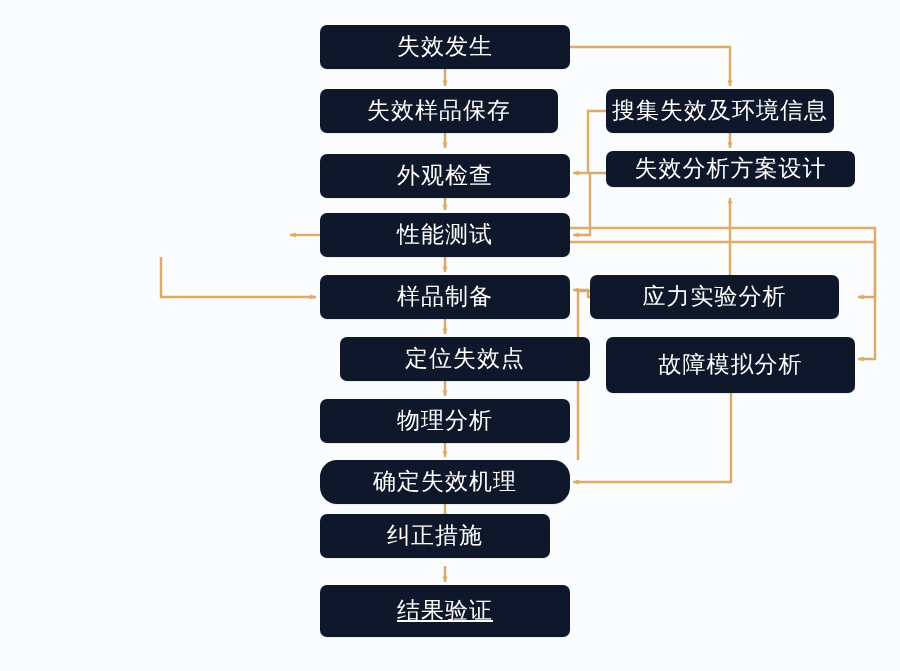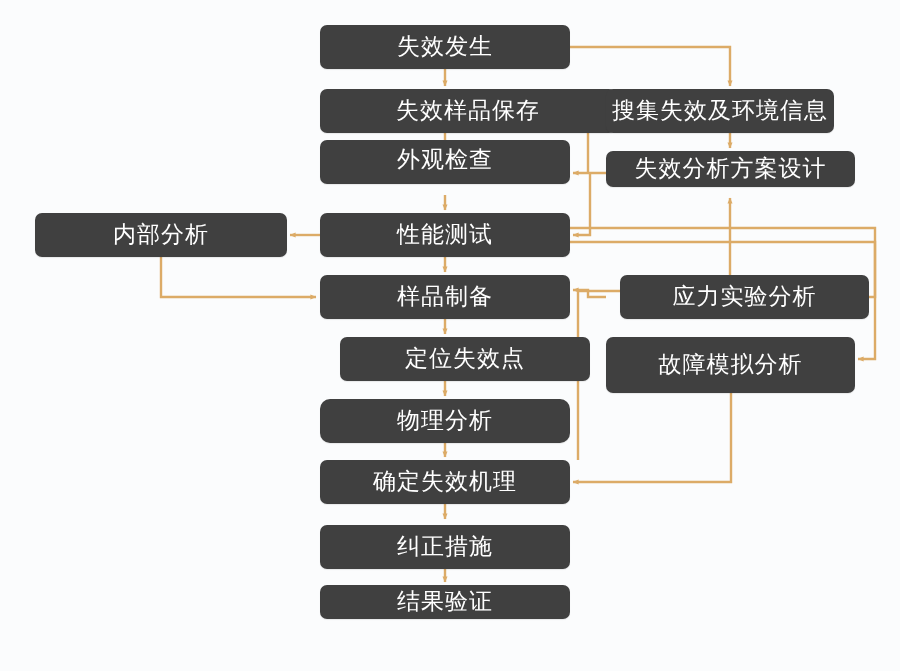--- a/index.html
+++ b/index.html
@@ -19,21 +19,21 @@
     position: absolute;
     left: 0;
     top: 0;
     width: 900px;
     height: 671px;
     pointer-events: none;
   }
   .node {
     position: absolute;
     box-sizing: border-box;
-    background: #404040;
+    background: #0f172a;
     border-radius: 7px;
     color: #ffffff;
     display: flex;
     align-items: center;
     justify-content: center;
     font-size: 23px;
     font-weight: 500;
     letter-spacing: 1px;
     line-height: 1;
     white-space: nowrap;
@@ -84,61 +84,58 @@
       <path d="M570,242 L875,242 L875,359 L858,359"></path>
 
       <path d="M606,297 L588,297 L588,290 L573,290"></path>
 
       <path d="M731,381 L731,482 L573,482"></path>
 
       <path d="M578,460 L578,291 L730,291 L730,198"></path>
     </g>
   </svg>
 
-  <div class="node" style="left:35px; top:213px; width:252px; height:44px;">
-    <span class="node-label">内部分析</span>
-  </div>
 
   <div class="node" style="left:320px; top:25px; width:250px; height:44px;">
     <span class="node-label">失效发生</span>
   </div>
-  <div class="node" style="left:320px; top:89px; width:296px; height:44px;">
+  <div class="node" style="left:320px; top:89px; width:238px; height:44px;">
     <span class="node-label">失效样品保存</span>
   </div>
-  <div class="node" style="left:320px; top:140px; width:250px; height:44px;font-family:Liberation Mono, monospace;">
+  <div class="node" style="left:320px; top:154px; width:250px; height:44px;">
     <span class="node-label">外观检查</span>
   </div>
   <div class="node" style="left:320px; top:213px; width:250px; height:44px;">
     <span class="node-label">性能测试</span>
   </div>
   <div class="node" style="left:320px; top:275px; width:250px; height:44px;text-align:right;">
     <span class="node-label">样品制备</span>
   </div>
   <div class="node" style="left:320px; top:337px; width:250px; height:44px;margin-left:20px;">
     <span class="node-label">定位失效点</span>
   </div>
-  <div class="node" style="left:320px; top:399px; width:250px; height:44px;border-radius:10px;">
+  <div class="node" style="left:320px; top:399px; width:250px; height:44px;">
     <span class="node-label">物理分析</span>
   </div>
-  <div class="node" style="left:320px; top:460px; width:250px; height:44px;">
+  <div class="node" style="left:320px; top:460px; width:250px; height:44px;border-radius:17px;">
     <span class="node-label">确定失效机理</span>
   </div>
-  <div class="node" style="left:320px; top:525px; width:250px; height:44px;">
+  <div class="node" style="left:320px; top:514px; width:230px; height:44px;">
     <span class="node-label">纠正措施</span>
   </div>
-  <div class="node" style="left:320px; top:585px; width:250px; height:34px;">
+  <div class="node" style="left:320px; top:585px; width:250px; height:52px;text-decoration:underline;">
     <span class="node-label">结果验证</span>
   </div>
 
   <div class="node" style="left:606px; top:89px; width:228px; height:44px;">
     <span class="node-label">搜集失效及环境信息</span>
   </div>
   <div class="node" style="left:606px; top:151px; width:249px; height:36px;">
     <span class="node-label">失效分析方案设计</span>
   </div>
-  <div class="node" style="left:620px; top:275px; width:249px; height:44px;">
+  <div class="node" style="left:590px; top:275px; width:249px; height:44px;">
     <span class="node-label">应力实验分析</span>
   </div>
   <div class="node" style="left:606px; top:337px; width:249px; height:56px;">
     <span class="node-label">故障模拟分析</span>
   </div>
 
 </div>
 
 </body></html>

